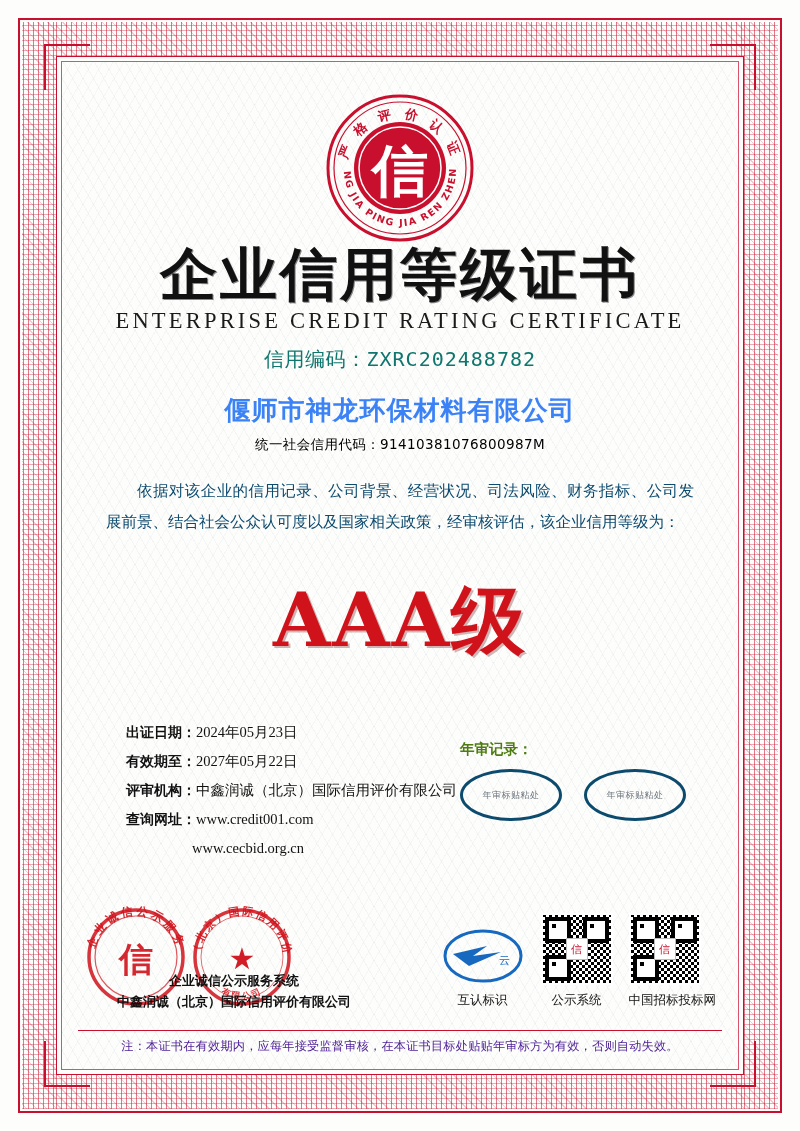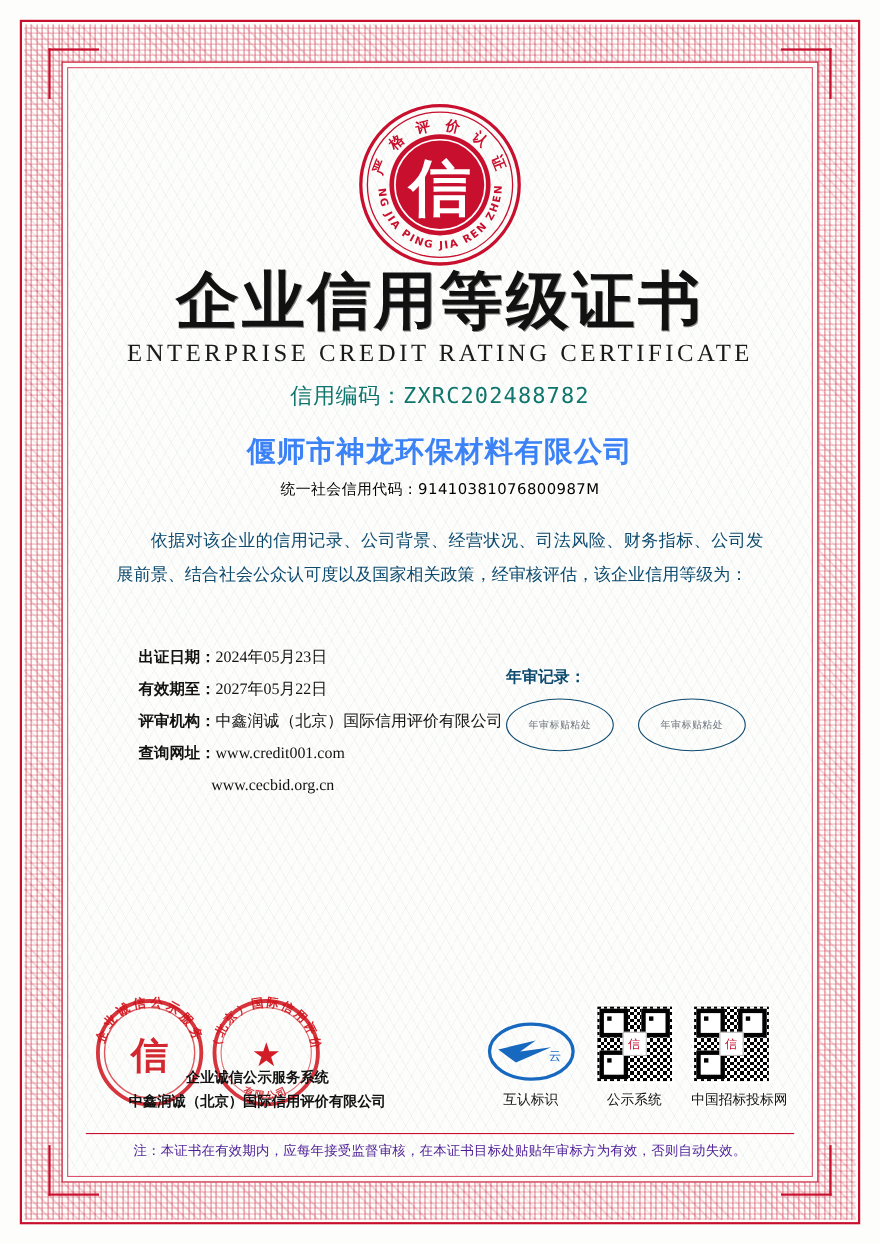--- a/index.html
+++ b/index.html
@@ -206,31 +206,31 @@
     padding-left: 66px;
   }
   .detail-right {
     margin-left: 34px;
     padding-top: 22px;
   }
   .annual-title {
     font-family: Liberation Mono, monospace;
     font-weight: bold;
     font-size: 14.5px;
-    color: #0c4a6e;
+    color: #4d7c0f;
     margin-bottom: 10px;
   }
   .annual-slots {
     display: flex;
     gap: 22px;
   }
   .slot {
     width: 96px;
     height: 46px;
-    border: 1px solid #0c4a6e;
+    border: 3px solid #0c4a6e;
     border-radius: 50%;
     display: flex;
     align-items: center;
     justify-content: center;
     font-family: Liberation Sans, sans-serif;
     font-size: 9px;
     color: #6d757e;
     letter-spacing: 0.5px;
   }
 
@@ -400,20 +400,21 @@
     </div>
 
     <div class="company">偃师市神龙环保材料有限公司</div>
 
     <div class="uscc">
       <span>统一社会信用代码：</span><span>91410381076800987M</span>
     </div>
 
     <div class="body-text">依据对该企业的信用记录、公司背景、经营状况、司法风险、财务指标、公司发展前景、结合社会公众认可度以及国家相关政策，经审核评估，该企业信用等级为：</div>
 
+    <div class="grade">AAA级</div>
 
     <div class="details">
       <div class="detail-left">
         <div class="detail-row">
           <span class="lbl">出证日期：</span><span class="val">2024年05月23日</span>
         </div>
         <div class="detail-row">
           <span class="lbl">有效期至：</span><span class="val">2027年05月22日</span>
         </div>
         <div class="detail-row">

